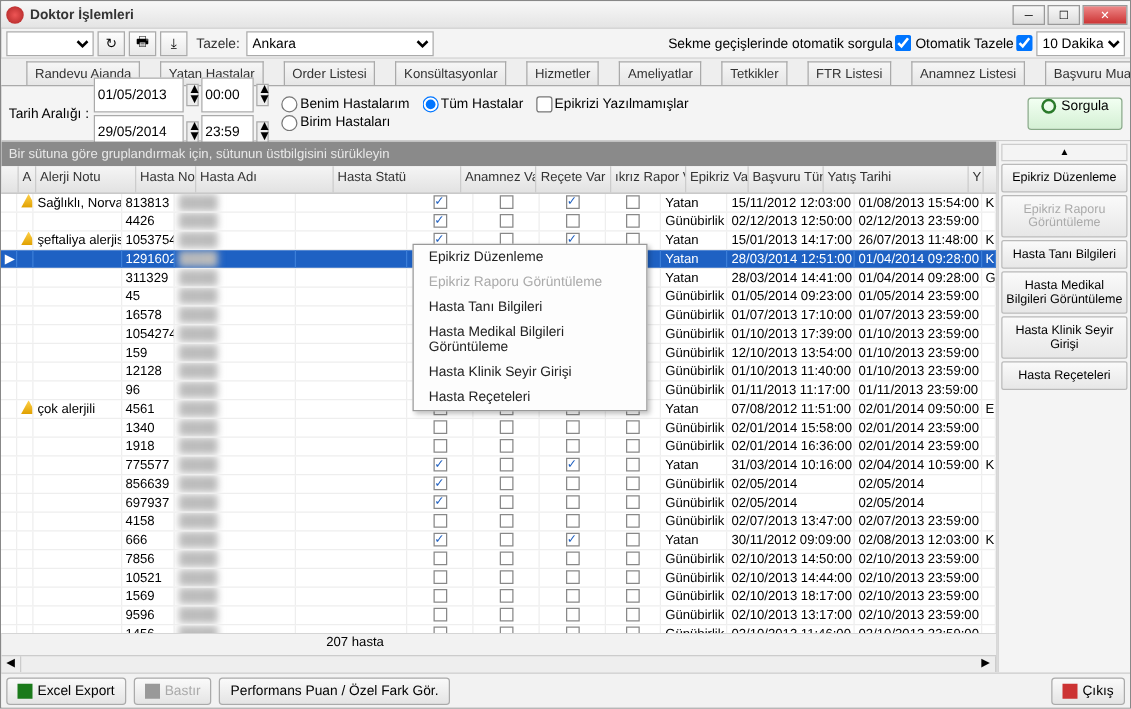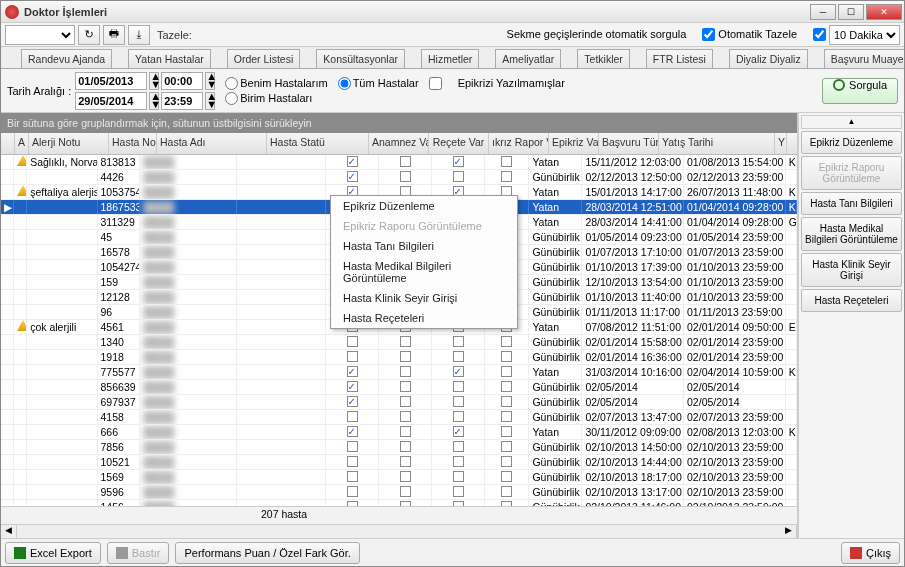--- a/index.html
+++ b/index.html
@@ -12,31 +12,31 @@
   .titlebar .title { font-weight: bold; color: #333; }
   .titlebar .spacer { flex: 1; }
   .titlebar .winbtns { display: flex; gap: 2px; margin-right: 2px; }
   .titlebar .winbtn { width: 26px; height: 16px; border: 1px solid #999; background: linear-gradient(#f8f8f8,#ddd); display: flex; align-items: center; justify-content: center; font-size: 9px; }
   .titlebar .winbtn.close { background: linear-gradient(#e88,#c33); color: #fff; width: 36px; }
   
   .toolbar1 { display: flex; align-items: center; height: 24px; padding: 2px 4px; gap: 3px; border-bottom: 1px solid #ccc; }
   .tbtn { width: 22px; height: 20px; border: 1px solid #aaa; background: linear-gradient(#fdfdfd,#e9e9e9); display: flex; align-items: center; justify-content: center; }
   .tbl { color: #333; margin-left: 4px; margin-right: 2px; }
   select.tsel { height: 20px; border: 1px solid #aaa; background: #fff; min-width: 150px; }
-  .check { display: inline-flex; gap: 16px; }
+  .check { display: inline-flex; align-items: center; gap: 2px; }
   .check input { width: 13px; height: 13px; }
   
   .tabstrip { display: flex; align-items: flex-end; height: 22px; border-bottom: 1px solid #aaa; background: #eee; padding-left: 4px; gap: 0; overflow: hidden; }
   .tab { padding: 3px 6px; border: 1px solid #aaa; border-bottom: none; background: linear-gradient(#f6f6f6,#e6e6e6); color: #333; white-space: nowrap; font-size: 10.5px; margin-left: 16px; }
   .tab.active { background: #fff; font-weight: bold; }
   
   .filterbar { display: flex; align-items: center; height: 44px; padding: 2px 6px; gap: 4px; border-bottom: 1px solid #ccc; }
   .filtercol { display: flex; flex-direction: column; gap: 2px; }
   .drow { display: flex; align-items: center; gap: 2px; }
-  .dateinput { width: 72px; height: 18px; border: 1px solid #aaa; padding: 0 2px; background: #fff; font-weight: bold; }
+  .dateinput { width: 72px; height: 28px; border: 1px solid #aaa; padding: 0 2px; background: #fff; }
   .spn { width: 10px; height: 18px; border: 1px solid #aaa; background: #eee; font-size: 7px; display: flex; flex-direction: column; }
   .spn div { flex: 1; text-align: center; line-height: 7px; }
   .radio { display: inline-flex; align-items: center; gap: 2px; }
   .btn-sorgula { margin-left: auto; height: 26px; padding: 0 10px; border: 1px solid #8a8; background: linear-gradient(#f2fff2,#d4f0d4); display: flex; align-items: flex-start; gap: 4px; border-radius: 3px; }
   .btn-sorgula .ic { width: 12px; height: 12px; border-radius: 50%; border: 2px solid #2a7a2a; }
   
   .body { display: flex; flex: 1; overflow: hidden; }
   .gridwrap { flex: 1; display: flex; flex-direction: column; border-right: 1px solid #ccc; overflow: hidden; }
   .grouppanel { height: 20px; background: #8a8a8a; color: #e8e8e8; padding-left: 6px; line-height: 20px; font-size: 10.5px; }
   
@@ -105,20 +105,21 @@
       <div class="winbtn close">✕</div>
     </div>
   </div>
 
   <div class="toolbar1">
     <select class="tsel" style="min-width:70px"><option></option></select>
     <div class="tbtn">↻</div>
     <div class="tbtn">🖶</div>
     <div class="tbtn">⤓</div>
     <span class="tbl">Tazele:</span>
+    <select class="tsel"><option>Ankara</option></select>
     <div class="spacer" style="flex:1"></div>
     <label class="check">
       <span>Sekme geçişlerinde otomatik sorgula</span>
       <input type="checkbox" checked="" style="">
     </label>
     <label class="check">
       <span>Otomatik Tazele</span>
       <input type="checkbox" checked="" style="">
     </label>
     <select class="tsel" style="min-width:60px"><option>10 Dakika</option></select>
@@ -126,21 +127,21 @@
 
   <div class="tabstrip" id="tabstrip">
     <div class="tab">Randevu Ajanda</div>
       <div class="tab">Yatan Hastalar</div>
       <div class="tab">Order Listesi</div>
       <div class="tab">Konsültasyonlar</div>
       <div class="tab">Hizmetler</div>
       <div class="tab">Ameliyatlar</div>
       <div class="tab">Tetkikler</div>
       <div class="tab">FTR Listesi</div>
-      <div class="tab">Diyaliz Diyaliz</div>
+      <div class="tab">Anamnez Listesi</div>
       <div class="tab">Başvuru Muayene Özetleri</div>
       <div class="tab active">Taburcu Listesi</div>
       <div class="tab">Medikal Rapor Listesi</div>
   </div>
 
   <div class="filterbar">
     <span>Tarih Aralığı :</span>
     <div class="filtercol">
       <div class="drow">
         <input class="dateinput" value="01/05/2013" style="">
@@ -259,21 +260,21 @@
             <div class="gc w-chk2"><span class="cbox"></span></div>
             <div class="gc w-btur">Yatan</div>
             <div class="gc w-tar">15/01/2013 14:17:00</div>
             <div class="gc w-tar">26/07/2013 11:48:00</div>
             <div class="gc w-y">K</div>
           </div>
           <div class="gridrow sel">
             <div class="gc w-ind">▶</div>
             <div class="gc w-a"></div>
             <div class="gc w-alj"></div>
-            <div class="gc w-hno">1867533</div>
+            <div class="gc w-hno">1291602</div>
             <div class="gc w-hadi"><span class="hadi-blur">████</span></div>
             <div class="gc w-stat"></div>
             <div class="gc w-chk"><span class="cbox checked"></span></div>
             <div class="gc w-chk"><span class="cbox checked"></span></div>
             <div class="gc w-chk"><span class="cbox"></span></div>
             <div class="gc w-chk2"><span class="cbox"></span></div>
             <div class="gc w-btur">Yatan</div>
             <div class="gc w-tar">28/03/2014 12:51:00</div>
             <div class="gc w-tar">01/04/2014 09:28:00</div>
             <div class="gc w-y">K</div>

